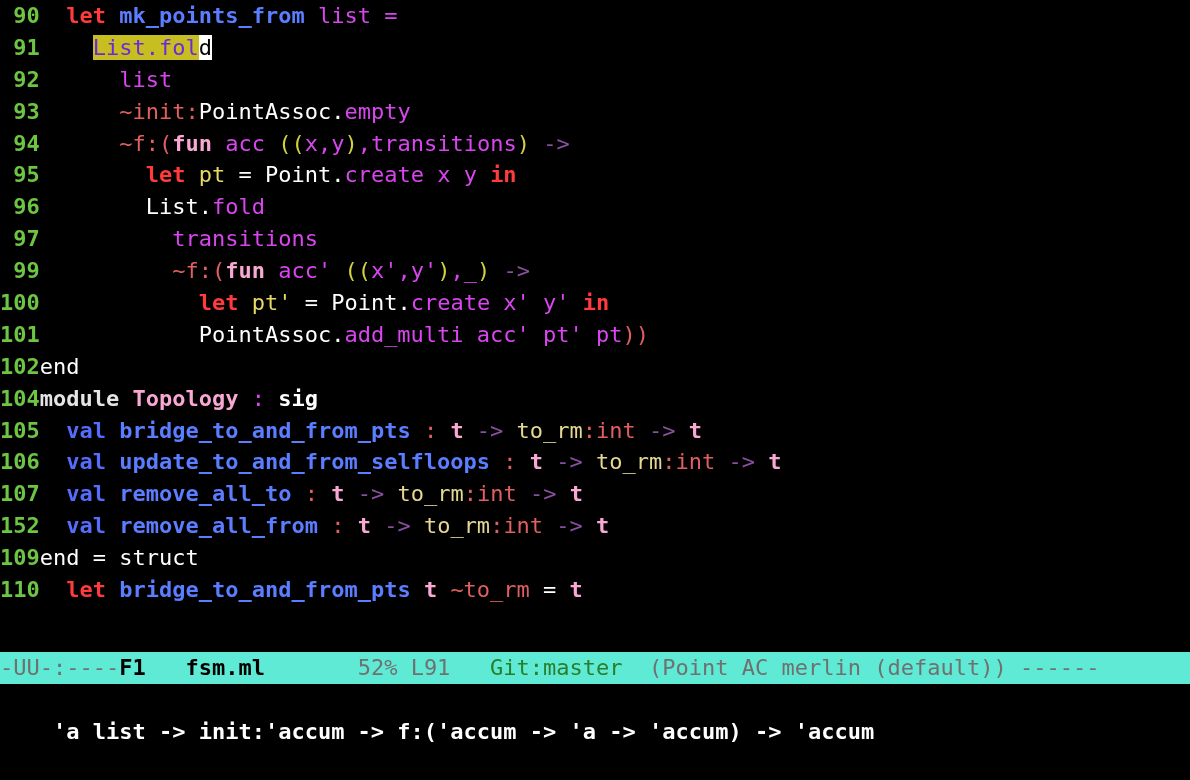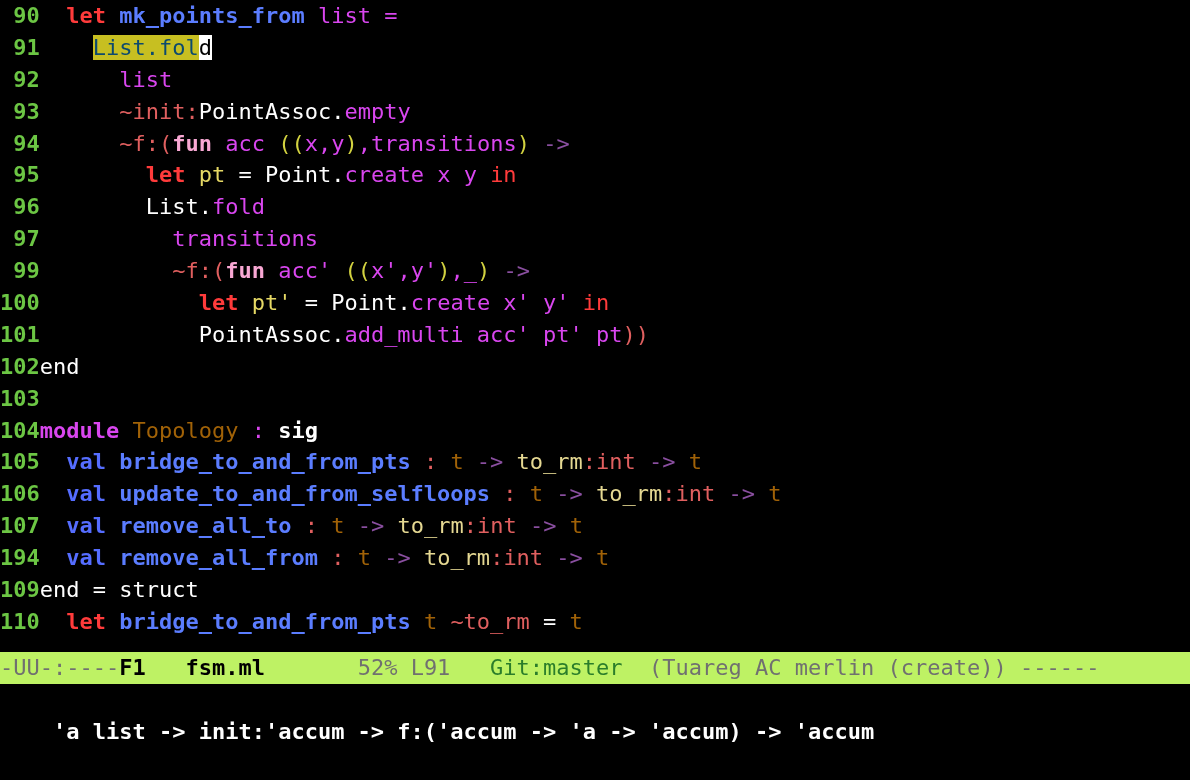--- a/index.html
+++ b/index.html
@@ -32,62 +32,62 @@
     text-align: right;
     color: #6cc644;
     font-weight: bold;
     flex-shrink: 0;
     padding-right: 0;
   }
   .code {
     flex: 1;
   }
   .modeline {
-    background: #bef264;
+    background: #5eead4;
     color: #000;
     white-space: pre;
     font-weight: bold;
     display: flex;
   }
   .modeline .ml-left { color: #707070; font-weight: normal; }
   .modeline .ml-file { color: #000; font-weight: bold; }
   .modeline .ml-dashes { color: #707070; font-weight: normal; }
   .minibuffer {
     background: #000;
     color: #fff;
     white-space: pre;
   }
 
   
   .kw-let   { color: #ff3b3b; font-weight: bold; }   
-  .kw-in    { color: #ff3b3b; font-weight: normal; }   
+  .kw-in    { color: #ff3b3b; font-weight: bold; }   
   .kw-val   { color: #556dff; font-weight: bold; }   
-  .kw-mod   { color: #d946ef; font-weight: bold; }   
+  .kw-mod   { color: #e5e5e5; font-weight: bold; }   
   .kw-sig   { color: #fff;    font-weight: bold; }   
   .kw-end   { color: #fff;    font-weight: normal; }   
   .kw-struct{ color: #fff;    font-weight: normal; }   
   .kw-fun   { color: #f9a8d4; font-weight: bold; }   
 
   .fn-name  { color: #5b7dff; font-weight: bold; }   
   .ident    { color: #d946ef; }
   .label    { color: #e05f5f; }                       
-  .typecol  { color: #a16207; }                       
+  .typecol  { color: #f9a8d4; font-weight: bold; }                       
   .typelab  { color: #e5d892; }                       
   .intkw    { color: #e05f5f; }                       
   .arrow    { color: #8a4fa0; }                       
   .paren    { color: #e05f5f; }
   .paren-y  { color: #d2d240; }
   .colon    { color: #e05f5f; }
   .eq       { color: #fff; }
   .dot      { color: #fff; }
   .module   { color: #fff; }
   .var-pt   { color: #e6d965; }
   .minib-type { color: #fff; font-weight: bold; }
 
-  .hl-yellow { background: #c7bf21; color: #0c4a6e; }
+  .hl-yellow { background: #c7bf21; color: #6d28d9; }
   .cursor    { background: #fff; color: #000; }
 
   .git-col   { color: #2a7d2a; font-weight: normal; }
 </style>
 </head>
 <body>
 
 <div class="editor">
   <div class="code-area">
 
@@ -145,24 +145,20 @@
     <div class="line">
       <span class="gutter">101</span>
       <span class="code">            <span class="module">PointAssoc</span><span class="dot">.</span><span class="ident">add_multi acc' pt' pt</span><span class="paren">))</span></span>
     </div>
 
     <div class="line">
       <span class="gutter">102</span>
       <span class="code"><span class="kw-end">end</span></span>
     </div>
 
-    <div class="line">
-      <span class="gutter">103</span>
-      <span class="code"><span class="ident"></span></span>
-    </div>
 
     <div class="line">
       <span class="gutter">104</span>
       <span class="code"><span class="kw-mod">module</span><span class="typecol"> Topology </span><span class="ident">: </span><span class="kw-sig">sig</span></span>
     </div>
 
     <div class="line">
       <span class="gutter">105</span>
       <span class="code">  <span class="kw-val">val</span><span class="fn-name"> bridge_to_and_from_pts </span><span class="colon">: </span><span class="typecol">t</span><span class="arrow"> -&gt; </span><span class="typelab">to_rm</span><span class="colon">:</span><span class="intkw">int</span><span class="arrow"> -&gt; </span><span class="typecol">t</span></span>
     </div>
@@ -171,37 +167,37 @@
       <span class="gutter">106</span>
       <span class="code">  <span class="kw-val">val</span><span class="fn-name"> update_to_and_from_selfloops </span><span class="colon">: </span><span class="typecol">t</span><span class="arrow"> -&gt; </span><span class="typelab">to_rm</span><span class="colon">:</span><span class="intkw">int</span><span class="arrow"> -&gt; </span><span class="typecol">t</span></span>
     </div>
 
     <div class="line">
       <span class="gutter">107</span>
       <span class="code">  <span class="kw-val">val</span><span class="fn-name"> remove_all_to </span><span class="colon">: </span><span class="typecol">t</span><span class="arrow"> -&gt; </span><span class="typelab">to_rm</span><span class="colon">:</span><span class="intkw">int</span><span class="arrow"> -&gt; </span><span class="typecol">t</span></span>
     </div>
 
     <div class="line">
-      <span class="gutter">194</span>
+      <span class="gutter">152</span>
       <span class="code">  <span class="kw-val">val</span><span class="fn-name"> remove_all_from </span><span class="colon">: </span><span class="typecol">t</span><span class="arrow"> -&gt; </span><span class="typelab">to_rm</span><span class="colon">:</span><span class="intkw">int</span><span class="arrow"> -&gt; </span><span class="typecol">t</span></span>
     </div>
 
     <div class="line">
       <span class="gutter">109</span>
       <span class="code"><span class="kw-end">end</span><span class="eq"> = </span><span class="kw-struct">struct</span></span>
     </div>
 
     <div class="line">
       <span class="gutter">110</span>
       <span class="code">  <span class="kw-let">let</span><span class="fn-name"> bridge_to_and_from_pts </span><span class="typecol">t </span><span class="label">~to_rm</span><span class="eq"> = </span><span class="typecol">t</span></span>
     </div>
 
 
   </div>
 
   <div class="modeline">
-    <span class="ml-left">-UU-:----</span><span class="ml-file">F1 </span><span class="ml-file">  fsm.ml</span><span class="ml-left">       52% L91   </span><span class="git-col">Git:master</span><span class="ml-left">  (Tuareg AC merlin (create)) </span><span class="ml-dashes">------</span>
+    <span class="ml-left">-UU-:----</span><span class="ml-file">F1 </span><span class="ml-file">  fsm.ml</span><span class="ml-left">       52% L91   </span><span class="git-col">Git:master</span><span class="ml-left">  (Point AC merlin (default)) </span><span class="ml-dashes">------</span>
   </div>
 
   <div class="minibuffer">
     <span class="minib-type">'a list -&gt; init:'accum -&gt; f:('accum -&gt; 'a -&gt; 'accum) -&gt; 'accum</span>
   </div>
 </div>
 
 </body></html>

